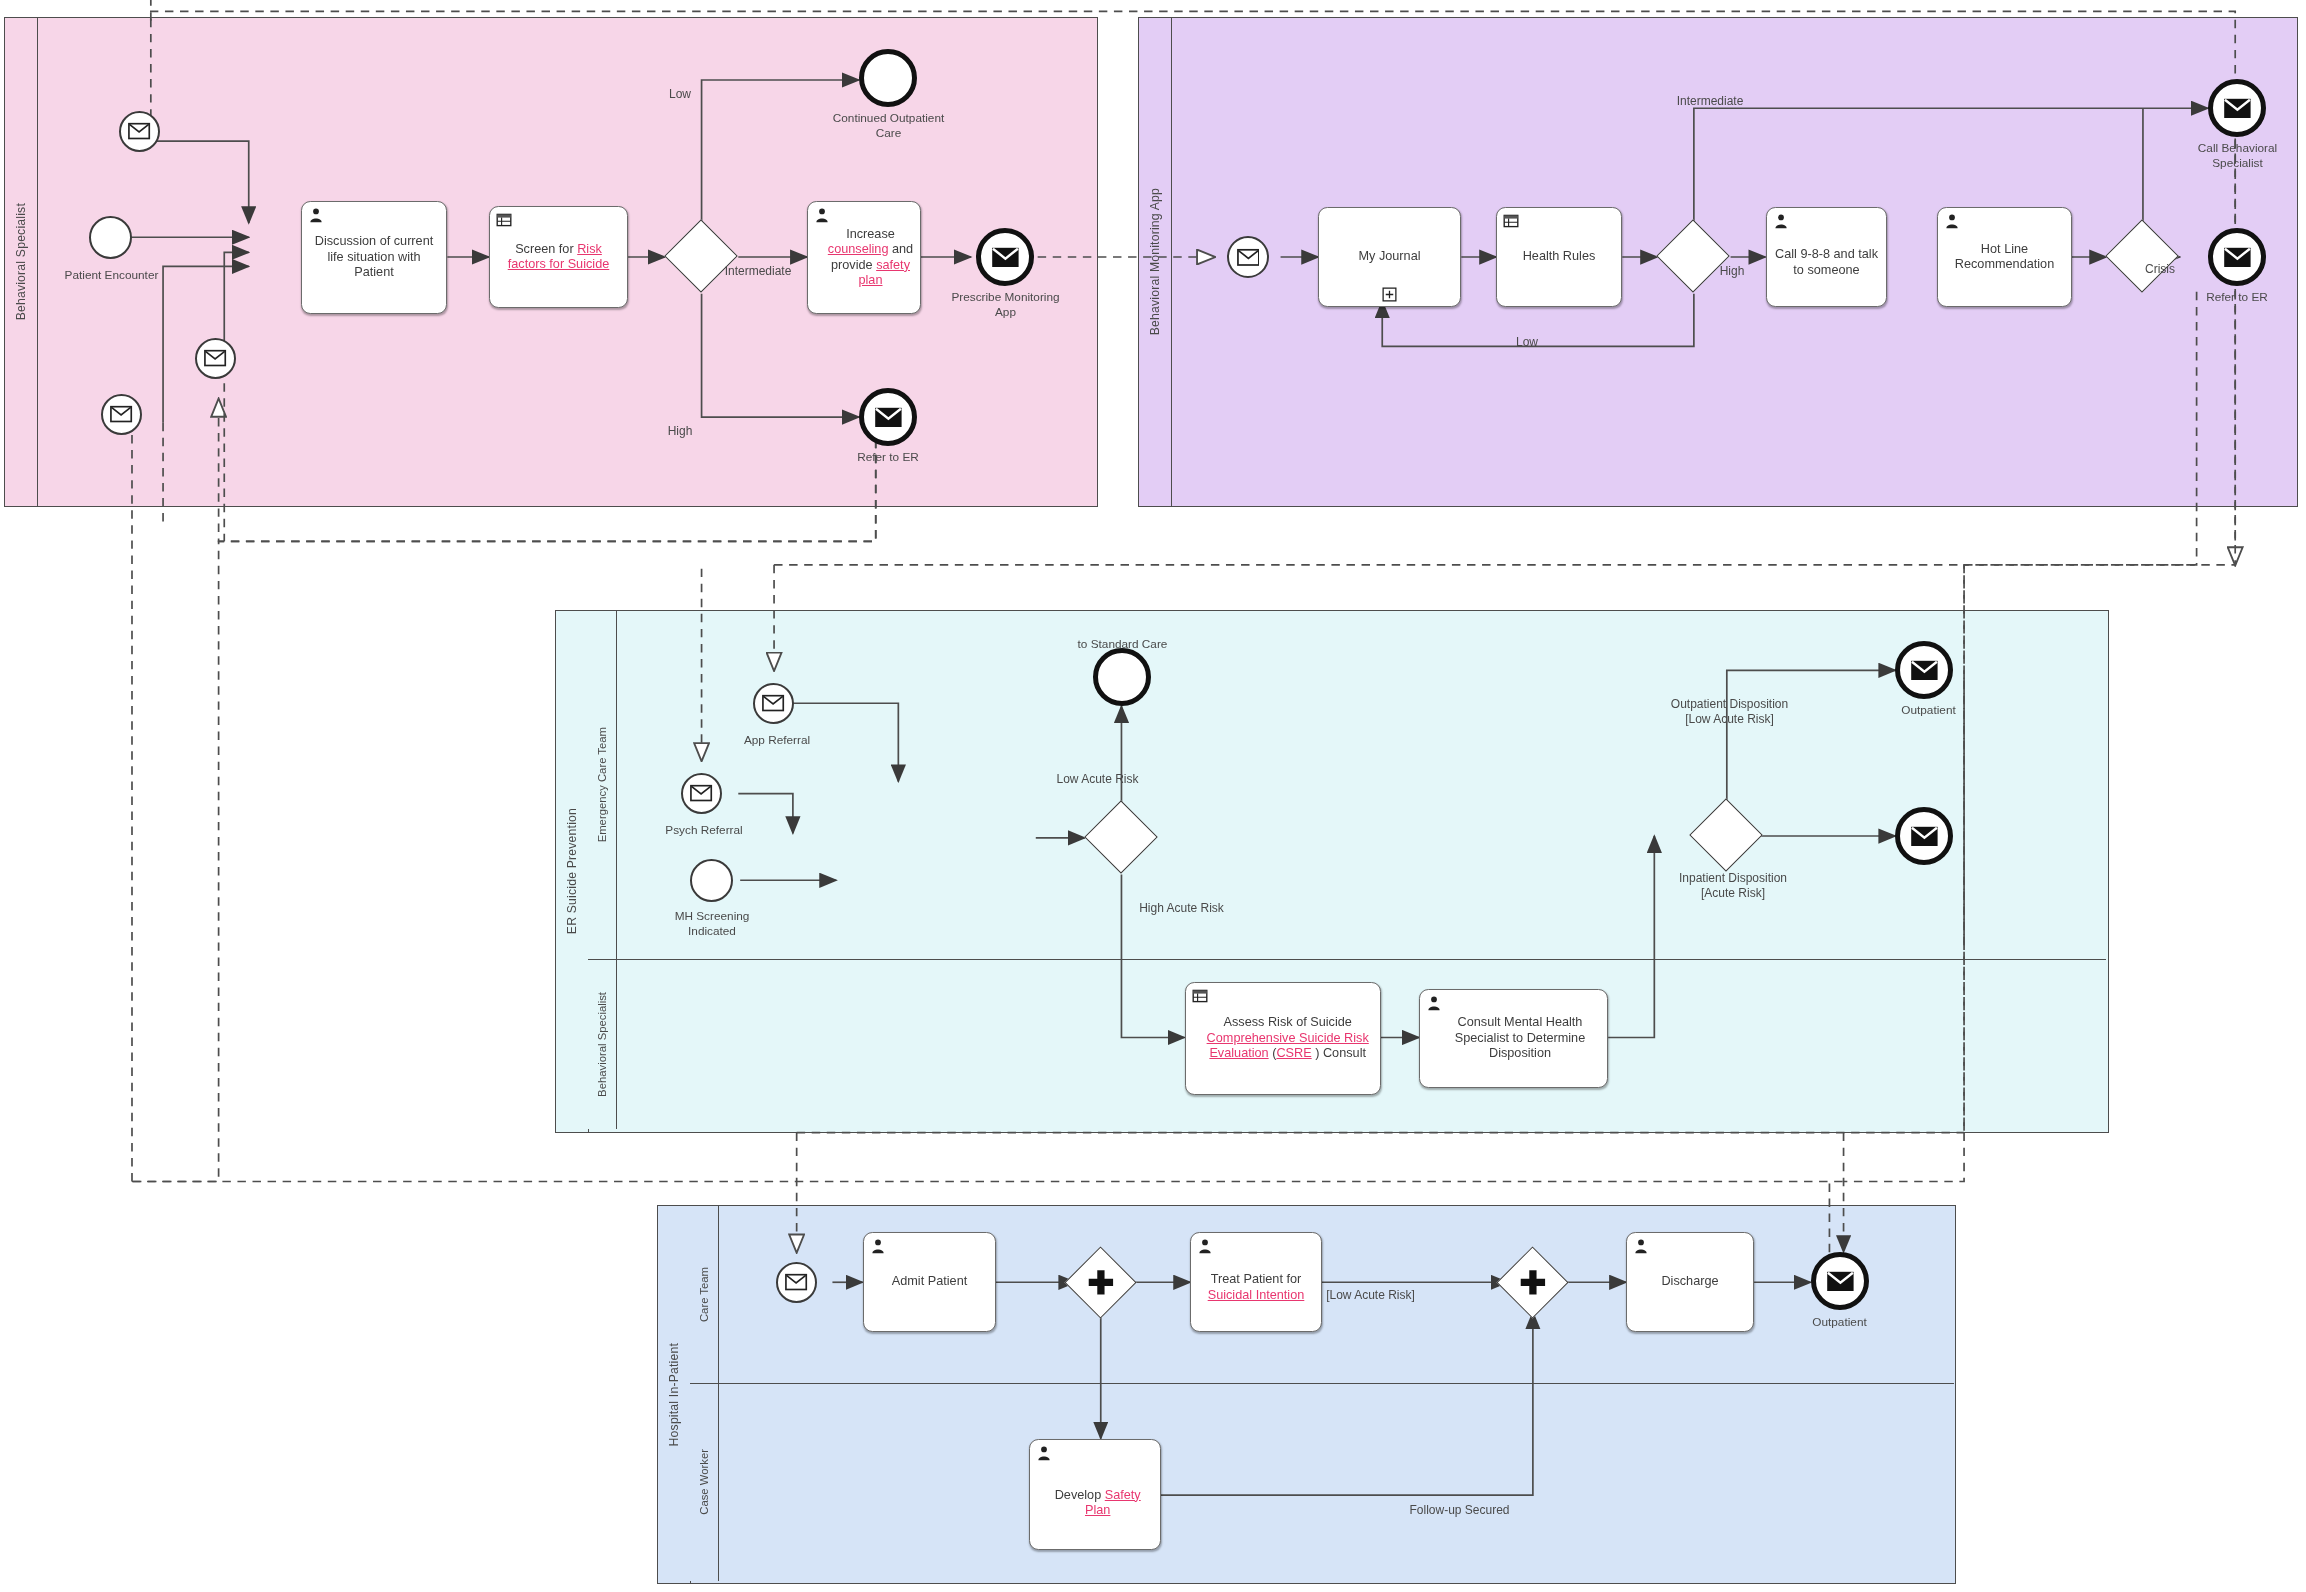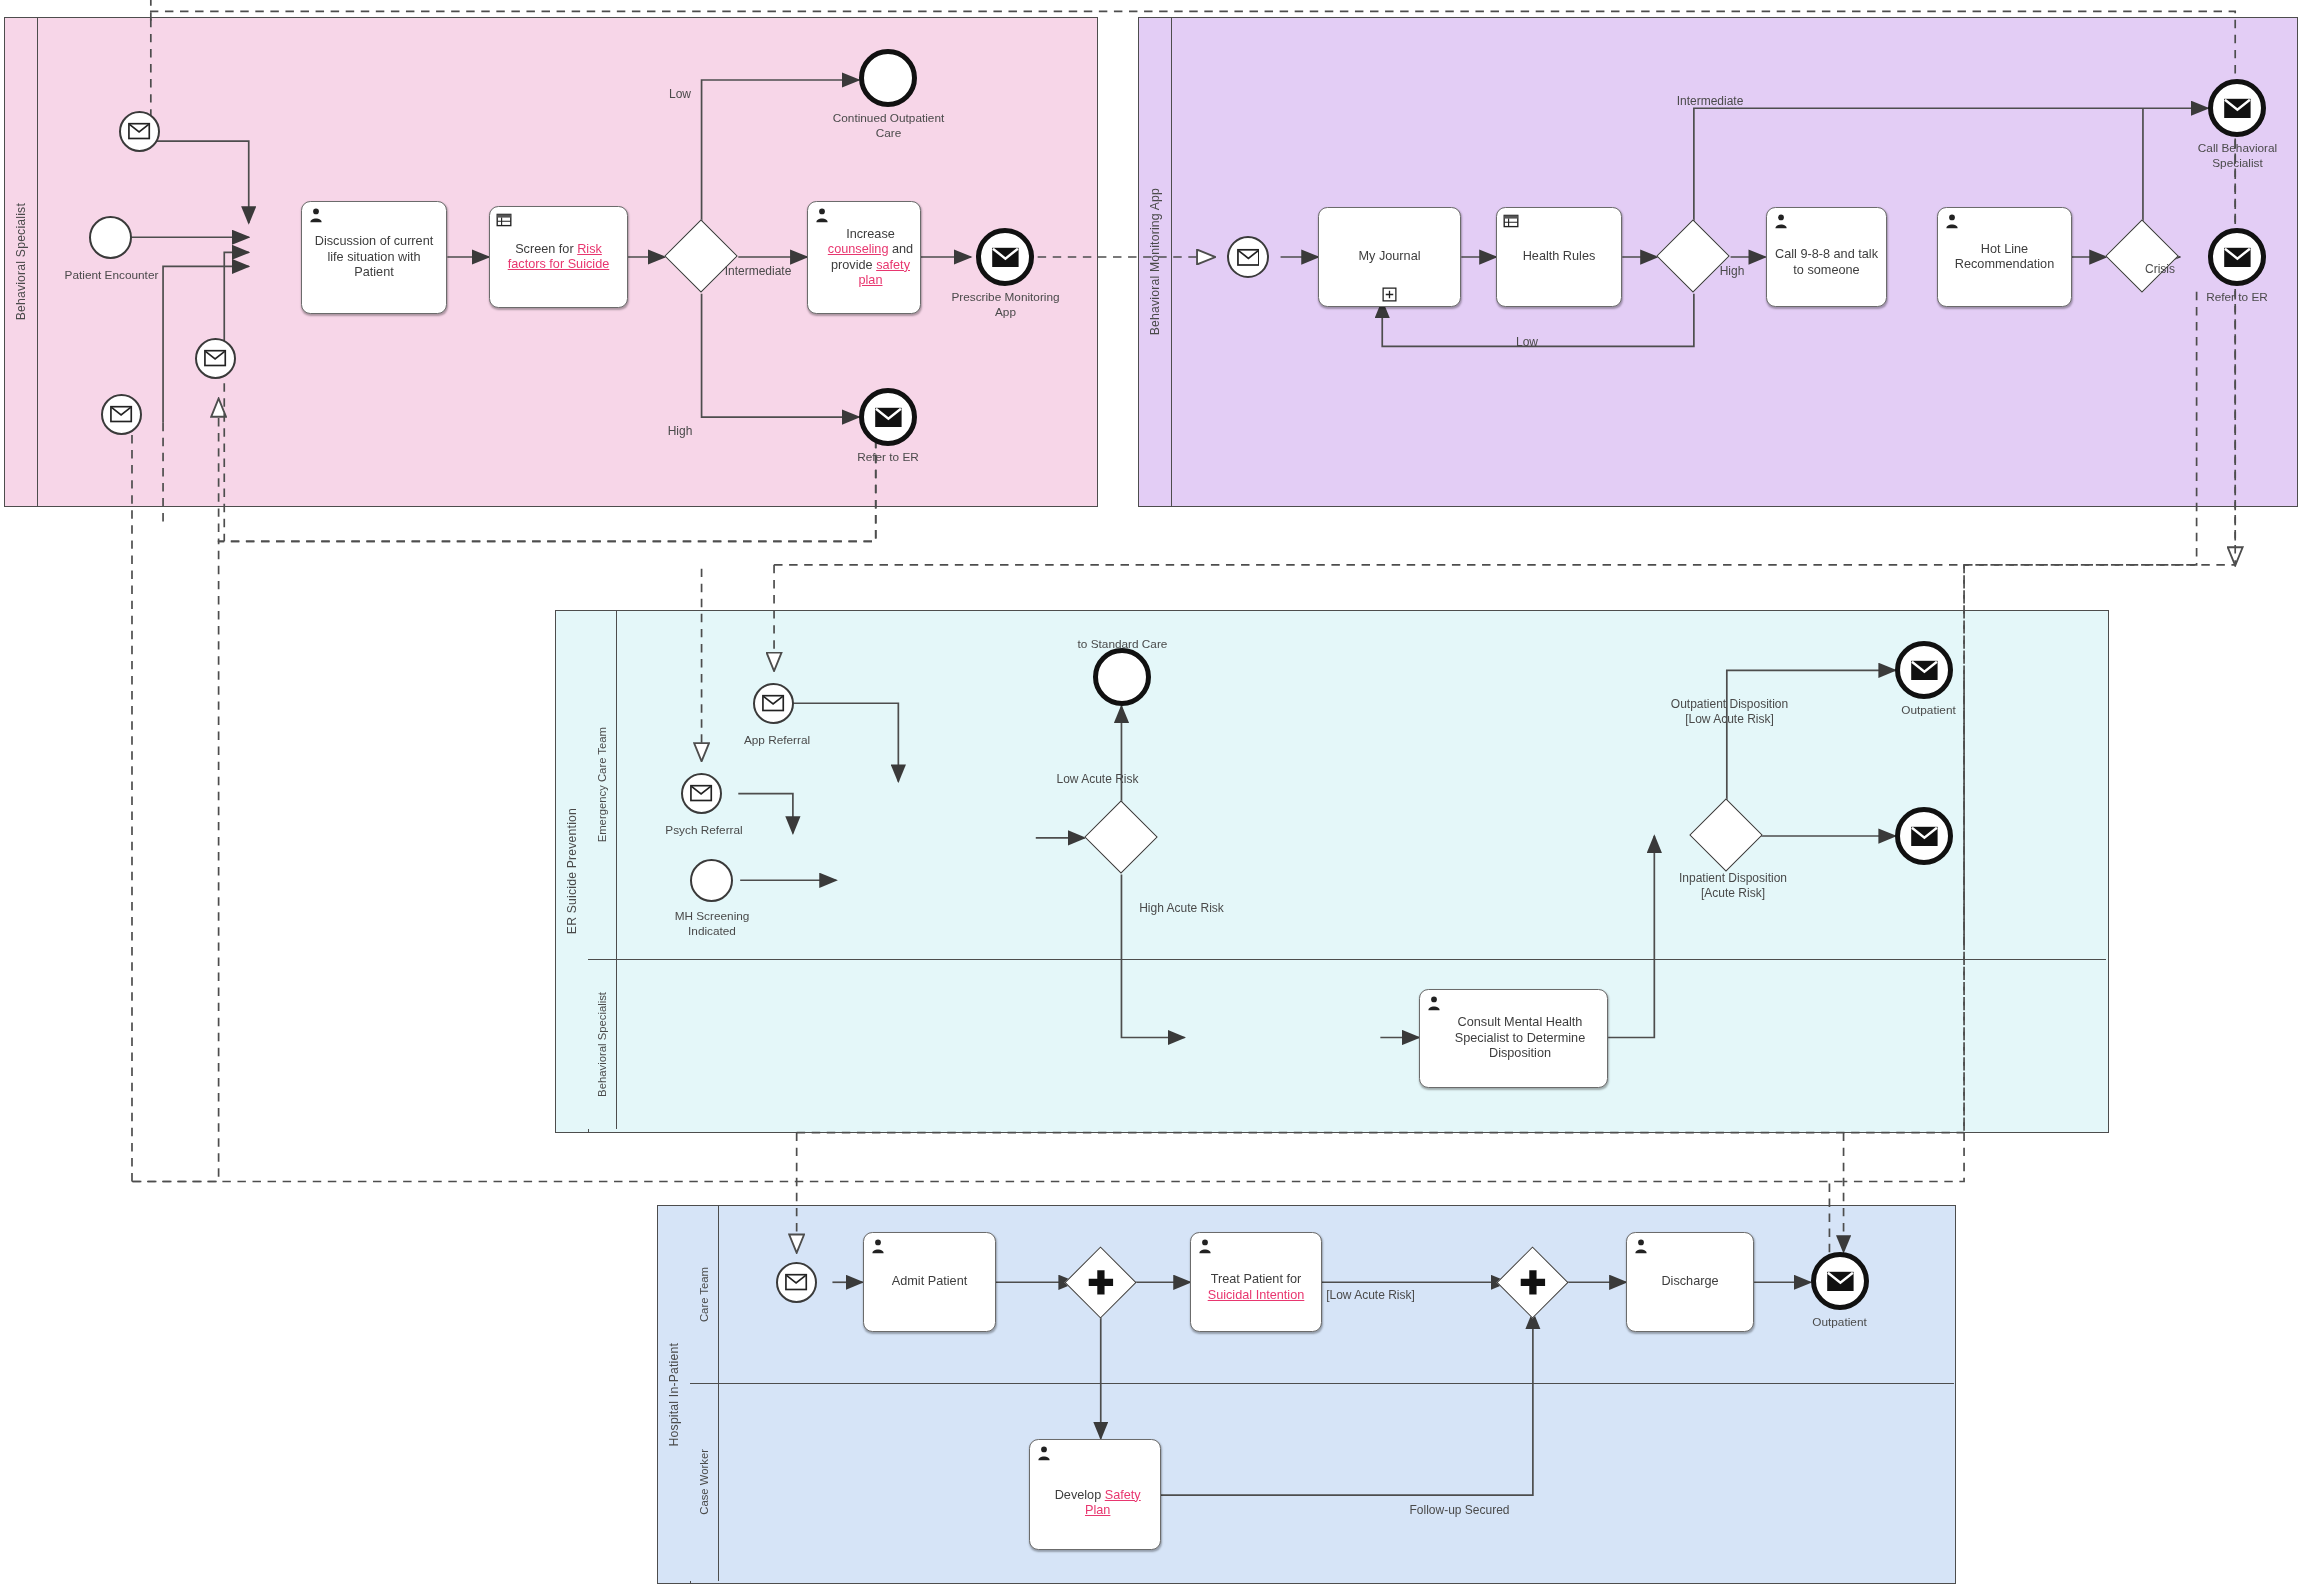--- a/index.html
+++ b/index.html
@@ -339,20 +339,28 @@
   <div class="gw-wrap" style="left:1085px;top:801px;width:73px;height:73px;">
     <div class="gw" style="left:10.4px;top:10.4px;width:52px;height:52px;"></div>
   </div>
 
   <div class="ev end-plain" style="left:1093px;top:648px;width:58px;height:58px;"></div>
   <div class="elabel" style="left:1047px;top:637px;width:151px;">to Standard Care</div>
 
   <div class="flabel" style="left:1028px;top:772px;width:139px;">Low Acute Risk</div>
   <div class="flabel" style="left:1106px;top:901px;width:151px;">High Acute Risk</div>
 
+  <div class="task" style="left:1185px;top:982px;width:196px;height:113px;">
+    <svg class="mark" viewBox="0 0 20 20">
+      <rect x="1.5" y="3" width="17" height="14" fill="#fff" stroke="#222" stroke-width="1.7"></rect>
+      <rect x="1.5" y="3" width="17" height="4" fill="#555"></rect>
+      <path d="M7,7 L7,17 M1.5,11.5 L18.5,11.5" stroke="#222" stroke-width="1.4"></path>
+    </svg>
+    <span class="tlabel" style="padding-left:9.4px;"><span>Assess Risk of Suicide</span> <span class="hl">Comprehensive Suicide Risk Evaluation</span> <span>(</span><span class="hl">CSRE</span> <span>)</span> <span>Consult</span></span>
+  </div>
 
   <div class="task" style="left:1419px;top:989px;width:189px;height:99px;">
     <svg class="mark" viewBox="0 0 20 20">
       <circle cx="10" cy="5.5" r="3.6" fill="#222"></circle>
         <path d="M3,19 C3,13 17,13 17,19 z" fill="#222"></path>
     </svg>
     <span class="tlabel" style="padding-left:13px;">Consult Mental Health Specialist to Determine Disposition</span>
   </div>
 
   <div class="gw-wrap" style="left:1690px;top:799px;width:73px;height:73px;">

